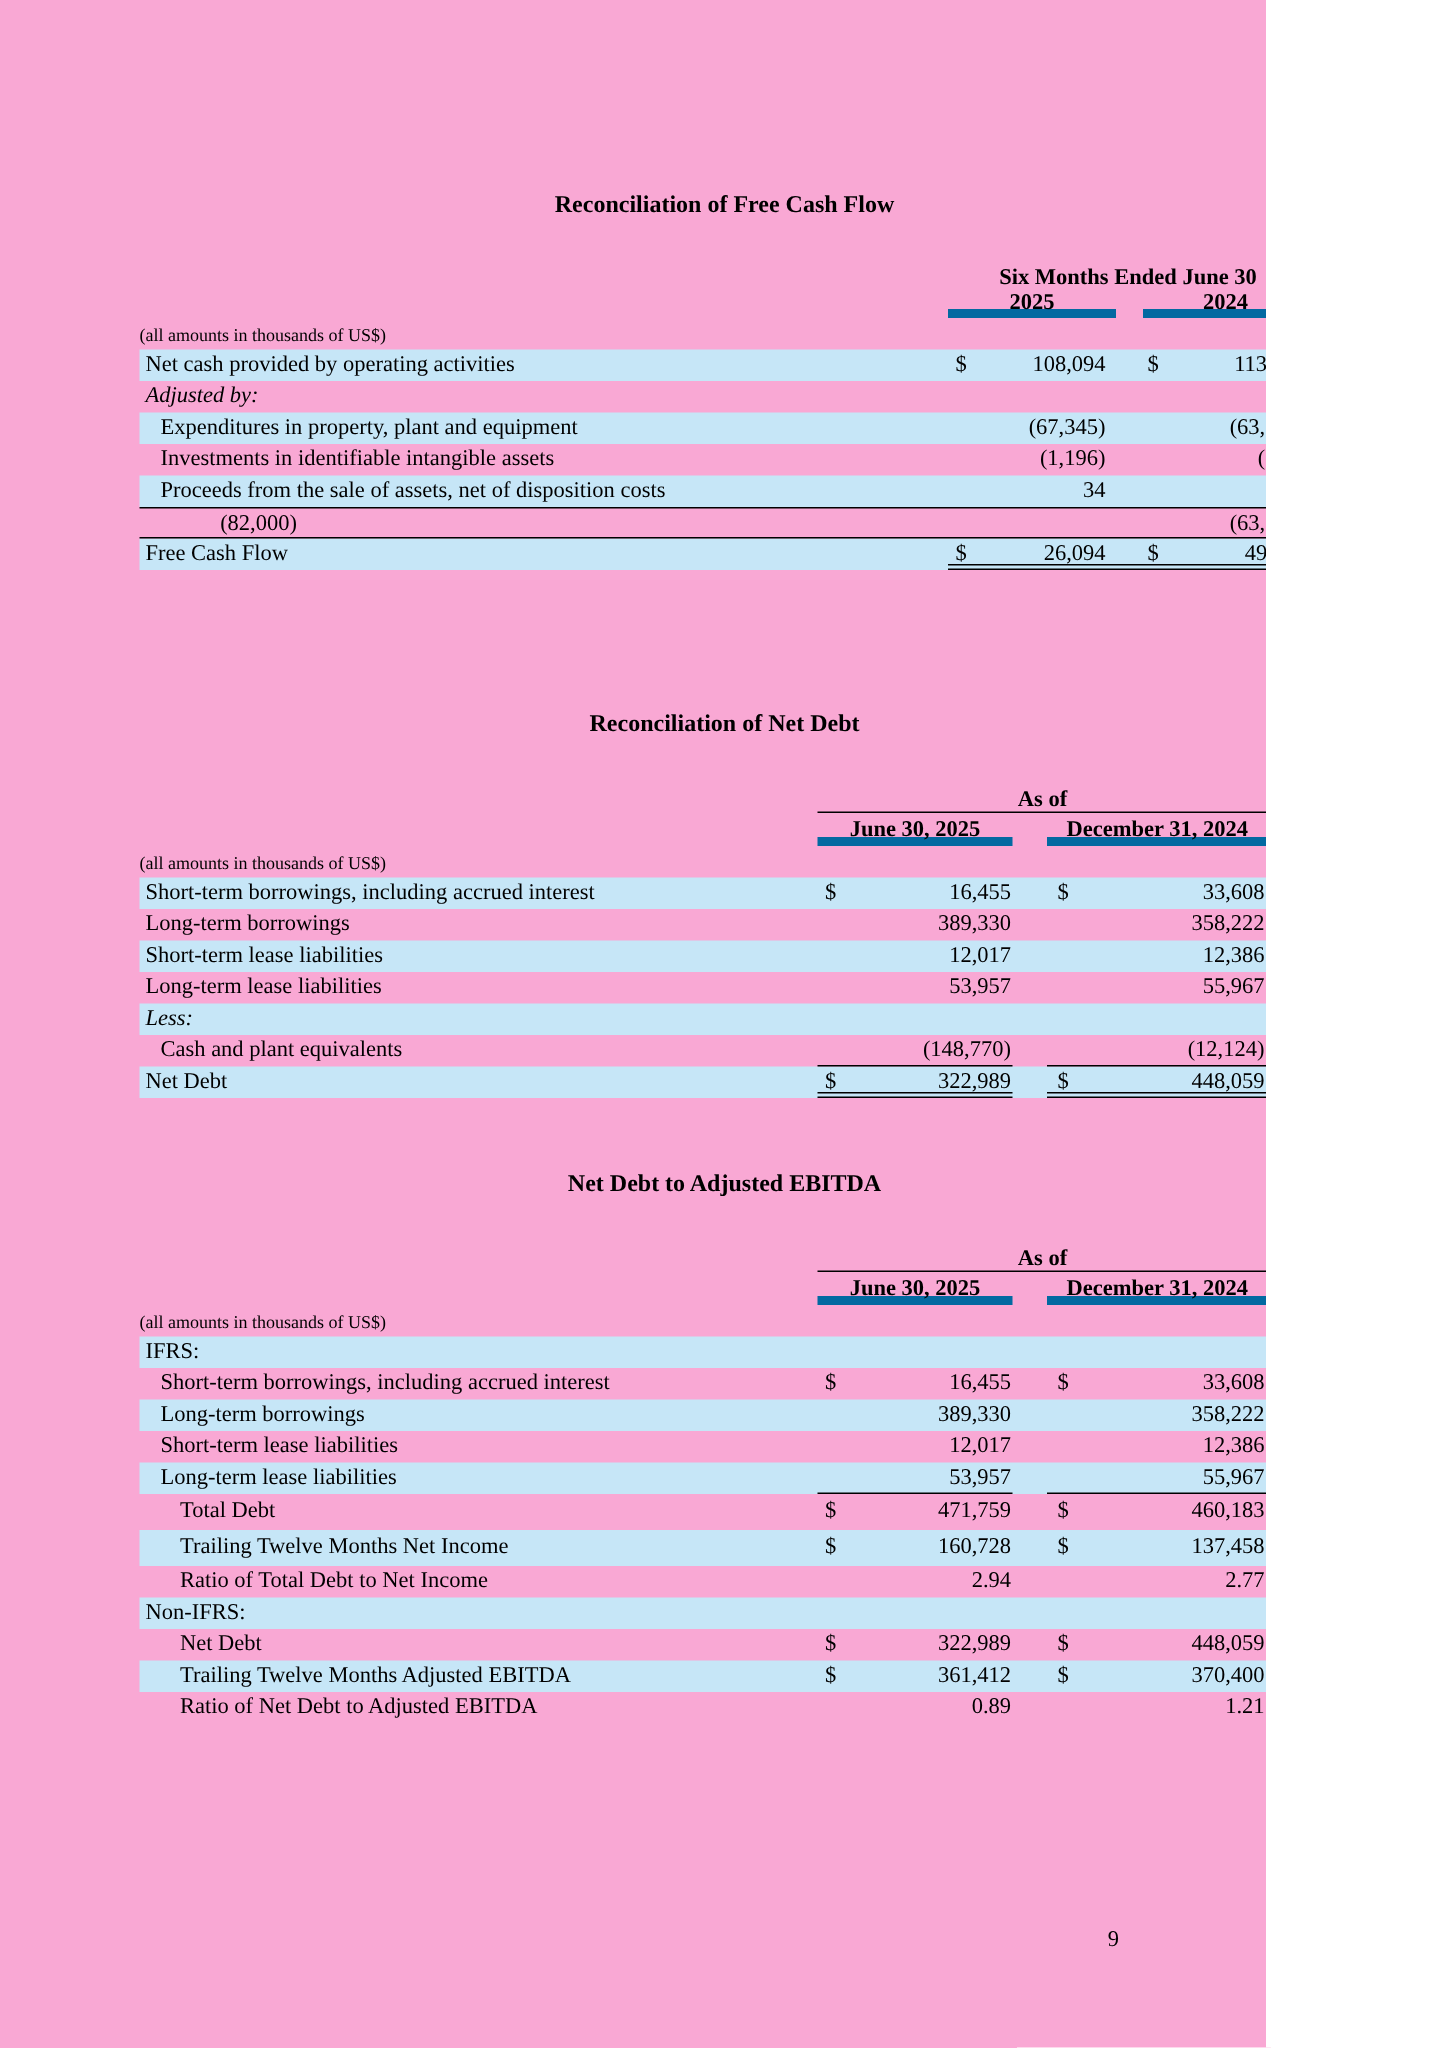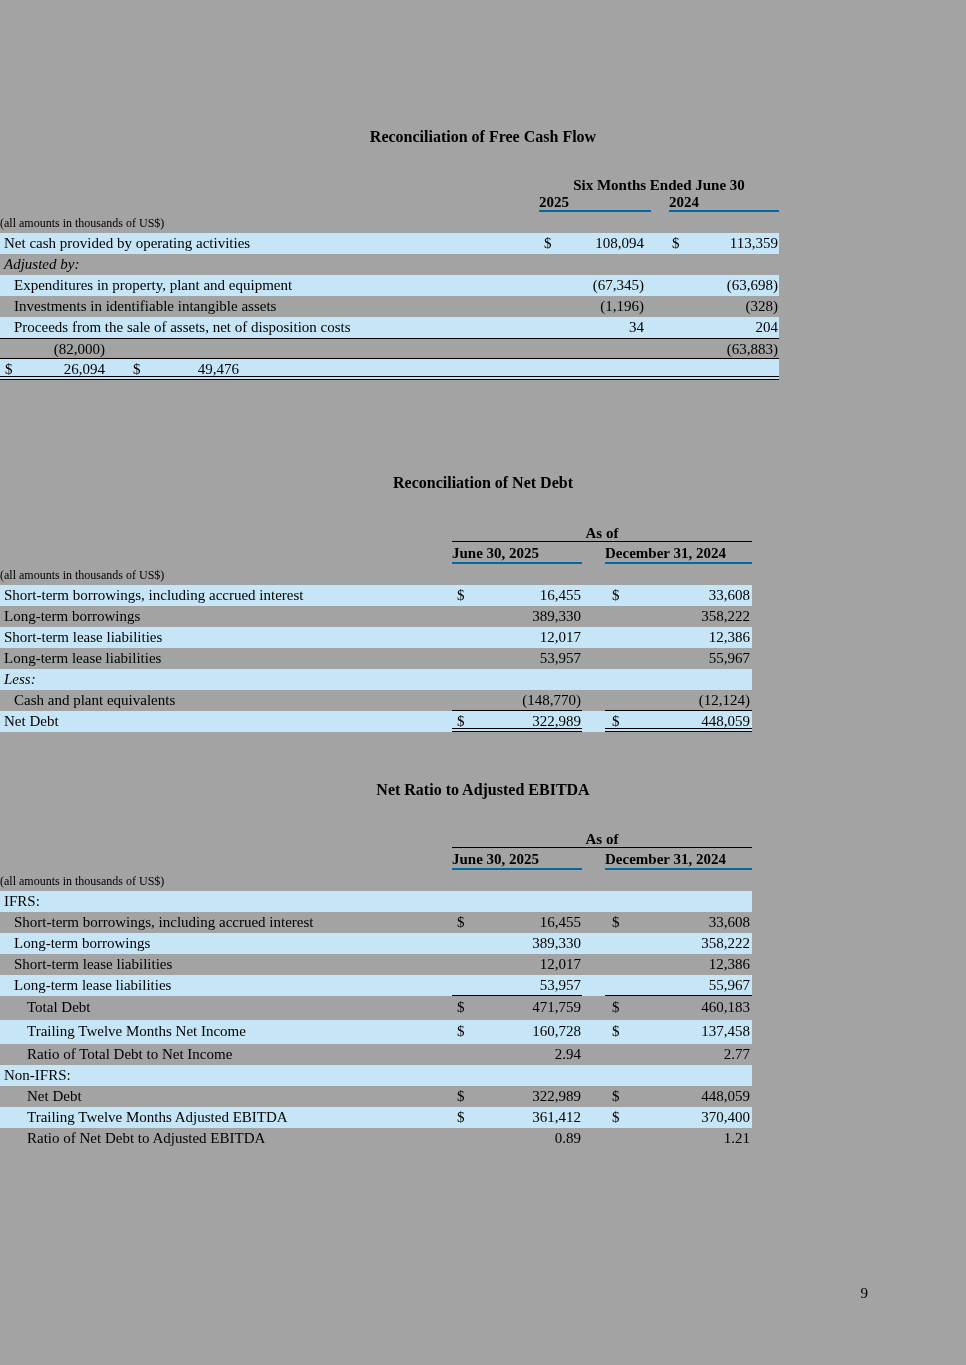--- a/index.html
+++ b/index.html
@@ -1,40 +1,40 @@
 <!DOCTYPE html>
 <html style="--hl: #c6e6f7;"><head>
 <meta charset="utf-8">
 <style>
   * { box-sizing: border-box; margin: 0; padding: 0; }
   html, body { background: #fff; }
   body { font-family: "Liberation Serif", serif; color: #000; }
-  .page { position: relative; width: 966px; height: 1365px; background: #a3a3a3; overflow: hidden; }
+  .page { position: relative; width: 844px; height: 1365px; background: #f9a8d4; overflow: hidden; }
 
   .section { position: absolute; left: 0; width: 966px; }
   .title { text-align: center; font-weight: bold; font-size: 16px; height: 19px; line-height: 19px; }
-  .tblbody { position: relative; font-family: Liberation Serif, serif; }
+  .tblbody { margin-left: 93px; position: relative; font-family: Liberation Serif, serif; }
 
   .t1 { top: 127px; }
   .t1 .tblbody { margin-top: 30px; width: 779px; }
   .t2 { top: 473px; }
   .t2 .tblbody { margin-top: 32px; width: 752px; }
   .t3 { top: 780px; }
   .t3 .tblbody { margin-top: 31px; width: 752px; }
 
   .t1 { --lw: 539px; --c1: 112px; --g: 18px; --c2: 110px; --c1pl: 5px; --c1pr: 7px; --c2pl: 3px; --c2pr: 1px; }
   .t2, .t3 { --lw: 452px; --c1: 130px; --g: 23px; --c2: 147px; --c1pl: 5px; --c1pr: 1px; --c2pl: 7px; --c2pr: 2px; }
 
   .hdr-span { margin-left: var(--lw); width: calc(var(--c1) + var(--g) + var(--c2));
     text-align: center; font-weight: bold; font-size: 15px; height: 18px; line-height: 18px; white-space: nowrap; }
   .t2 .hdr-span, .t3 .hdr-span { border-bottom: 1px solid #000; }
 
   .hdr-cols { display: flex; margin-left: var(--lw); font-weight: bold; font-size: 15px; height: 18px; line-height: 17px; }
   .t2 .hdr-cols, .t3 .hdr-cols { margin-top: 3px; height: 19px; }
-  .hc { border-bottom: 2px solid #0369a1; white-space: nowrap; }
+  .hc { text-align: center; border-bottom: 6px solid #0369a1; white-space: nowrap; }
   .h1 { width: var(--c1); }
   .h2 { width: var(--c2); }
   .hgap { width: var(--g); }
 
   .note { font-size: 12px; height: 21px; line-height: 22px; white-space: nowrap; }
 
   .row { display: flex; height: 21px; line-height: 20px; font-size: 15px; }
   .row.sp { height: 24px; line-height: 23px; }
   .row.hl { background: var(--hl, #c6e6f7); }
   .lab { width: var(--lw); padding-left: 4px; white-space: nowrap; overflow: hidden; flex: none; }
@@ -147,20 +147,21 @@
                 <span class="v">(82,000)</span>
               </div>
               <div class="gap"></div>
               <div class="col c2">
                 <span class="d"></span>
                 <span class="v">(63,883)</span>
               </div>
             </div>
           </div>
           <div class="row hl">
+            <div class="lab ind0">Free Cash Flow</div>
             <div class="nums rd">
               <div class="col c1">
                 <span class="d">$</span>
                 <span class="v">26,094</span>
               </div>
               <div class="gap"></div>
               <div class="col c2">
                 <span class="d">$</span>
                 <span class="v">49,476</span>
               </div>
@@ -277,21 +278,21 @@
                 <span class="d">$</span>
                 <span class="v">448,059</span>
               </div>
             </div>
           </div>
         </div>
     </div>
   </section>
 
   <section class="section t3">
-    <div class="title">Net Ratio to Adjusted EBITDA</div>
+    <div class="title">Net Debt to Adjusted EBITDA</div>
     <div class="tblbody">
       <div class="hdr-span">As of</div>
       <div class="hdr-cols">
         <div class="hc h1">June 30, 2025</div>
         <div class="hgap"></div>
         <div class="hc h2">December 31, 2024</div>
       </div>
       <div class="note">(all amounts in thousands of US$)</div>
       <div class="rows">
           <div class="row hl">

